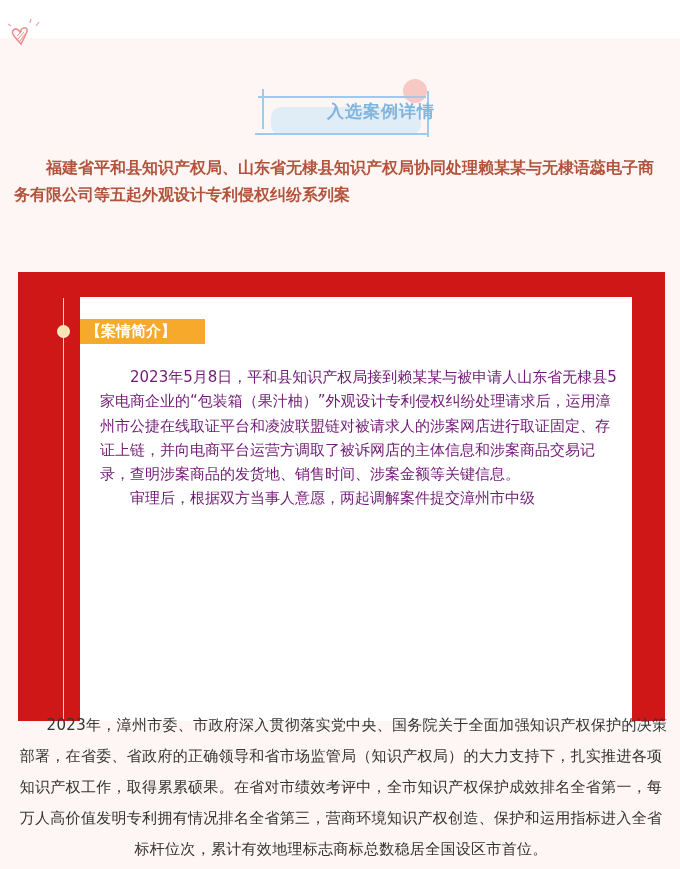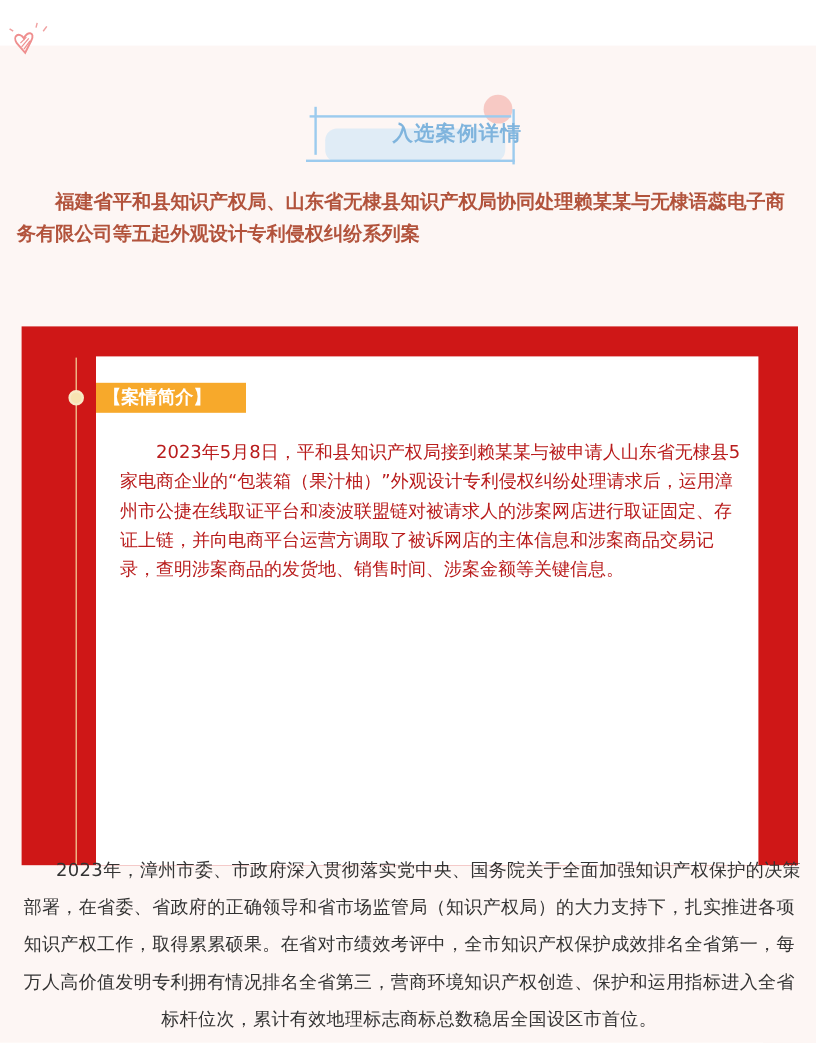--- a/index.html
+++ b/index.html
@@ -63,21 +63,21 @@
     position: absolute; left: 62px; top: 25px; width: 552px; height: 424px;
     background: #ffffff; overflow: hidden;
   }
   .tag {
     position: absolute; left: 0; top: 22px; width: 125px; height: 25px;
     background: #f7a92b; color: #ffffff; font-weight: bold; font-size: 15px;
     line-height: 25px; padding-left: 6px; box-sizing: border-box;
   }
   .case-body {
     position: absolute; left: 20px; top: 68px; width: 520px;
-    font-size: 15px; color: #b91c1c; line-height: 24.3px;
+    font-size: 15px; color: #701a75; line-height: 24.3px;
   }
   .case-body p { margin: 0; text-indent: 30px; }
   .summary {
     position: absolute; left: 14px; top: 710px; width: 654px;
     font-size: 15px; color: #333333; line-height: 31px; margin: 0;
     text-indent: 32px; letter-spacing: 0.3px; text-align: center;
   }
 </style>
 </head>
 <body>
@@ -106,17 +106,18 @@
 
 <p class="case-title">福建省平和县知识产权局、山东省无棣县知识产权局协同处理赖某某与无棣语蕊电子商务有限公司等五起外观设计专利侵权纠纷系列案</p>
 
 <div class="red-box">
   <div class="vline"></div>
   <div class="vdot"></div>
   <div class="white-card">
     <div class="tag">【案情简介】</div>
     <div class="case-body">
       <p>2023年5月8日，平和县知识产权局接到赖某某与被申请人山东省无棣县5家电商企业的“包装箱（果汁柚）”外观设计专利侵权纠纷处理请求后，运用漳州市公捷在线取证平台和凌波联盟链对被请求人的涉案网店进行取证固定、存证上链，并向电商平台运营方调取了被诉网店的主体信息和涉案商品交易记录，查明涉案商品的发货地、销售时间、涉案金额等关键信息。</p>
+      <p>审理后，根据双方当事人意愿，两起调解案件提交漳州市中级</p>
     </div>
   </div>
 </div>
 
 <p class="summary">2023年，漳州市委、市政府深入贯彻落实党中央、国务院关于全面加强知识产权保护的决策部署，在省委、省政府的正确领导和省市场监管局（知识产权局）的大力支持下，扎实推进各项知识产权工作，取得累累硕果。在省对市绩效考评中，全市知识产权保护成效排名全省第一，每万人高价值发明专利拥有情况排名全省第三，营商环境知识产权创造、保护和运用指标进入全省标杆位次，累计有效地理标志商标总数稳居全国设区市首位。</p>
 
 </body></html>

